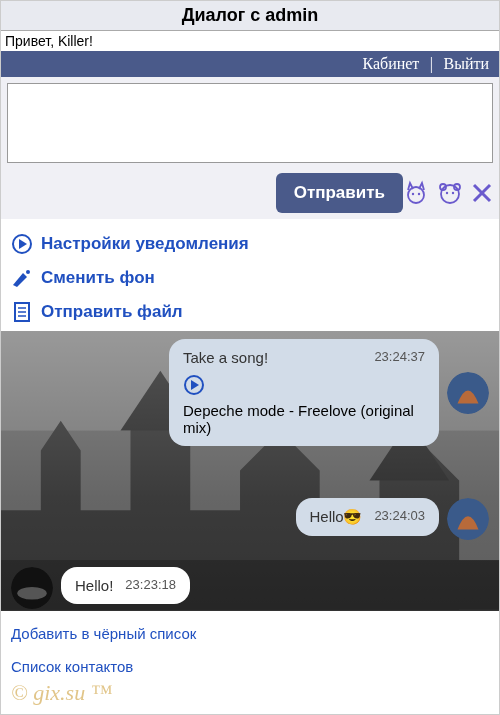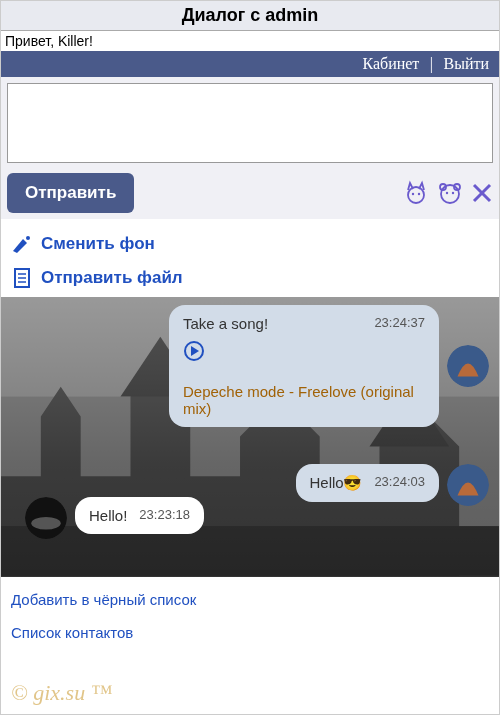--- a/index.html
+++ b/index.html
@@ -43,21 +43,21 @@
     width: 100%;
     height: 80px;
     border: 1px solid #999;
     resize: none;
     font-size: 14px;
     padding: 4px;
   }
   .send-row {
     display: flex;
     align-items: center;
-    justify-content: space-between;
+    justify-content: flex-end;
     margin-top: 6px;
   }
   .send-btn {
     background: #4a5a8a;
     color: #fff;
     border: none;
     border-radius: 6px;
     padding: 10px 18px;
     font-size: 17px;
     font-weight: bold;
@@ -102,21 +102,21 @@
     inset: 0;
     opacity: 0.5;
   }
   .msg {
     position: absolute;
     display: flex;
     align-items: flex-start;
     gap: 8px;
   }
   .msg.right { right: 10px; flex-direction: row-reverse; text-align: left; }
-  .msg.left { left: 24px; }
+  .msg.left { left: 10px; margin-top: 36px; }
   .avatar {
     width: 42px; height: 42px;
     border-radius: 50%;
     flex-shrink: 0;
   }
   .bubble {
     background: #d2dce8;
     border-radius: 16px;
     padding: 10px 14px;
     max-width: 270px;
@@ -125,24 +125,24 @@
     position: relative;
   }
   .bubble.white { background: #fff; }
   .bubble .time {
     font-size: 13px;
     color: #555;
     float: right;
     margin-left: 12px;
   }
   .song-link {
-    color: #a16207;
-    display: flex;
-    align-items: center;
-    gap: 21px;
+    color: #000000;
+    display: flex;
+    align-items: center;
+    gap: 6px;
     margin-top: 8px;
     flex-wrap: wrap;
     cursor: pointer;
   }
   .footer-links {
     padding: 14px 10px;
     background: #fff;
     position: relative;
   }
   .footer-links a {
@@ -217,20 +217,29 @@
         <line x1="19" y1="3" x2="3" y2="19" stroke="#6a5acd" stroke-width="3"></line>
       </svg>
     </div>
   </div>
 </div>
 
 <div class="action-links">
   <div class="action-link">
     <span class="ic">
       <svg width="22" height="22" viewBox="0 0 22 22">
+          <circle cx="11" cy="11" r="9" fill="none" stroke="#2050c0" stroke-width="2"></circle>
+          <polygon points="8,6 16,11 8,16" fill="#2050c0"></polygon>
+        </svg>
+    </span>
+    <span>Настройки уведомления</span>
+  </div>
+  <div class="action-link">
+    <span class="ic">
+      <svg width="22" height="22" viewBox="0 0 22 22">
           <polygon points="2,18 12,6 16,10 6,20" fill="#2050c0"></polygon>
           <circle cx="17" cy="5" r="2" fill="#2050c0"></circle>
         </svg>
     </span>
     <span>Сменить фон</span>
   </div>
   <div class="action-link">
     <span class="ic">
       <svg width="22" height="22" viewBox="0 0 22 22">
           <rect x="4" y="2" width="14" height="18" fill="none" stroke="#2050c0" stroke-width="2"></rect>

